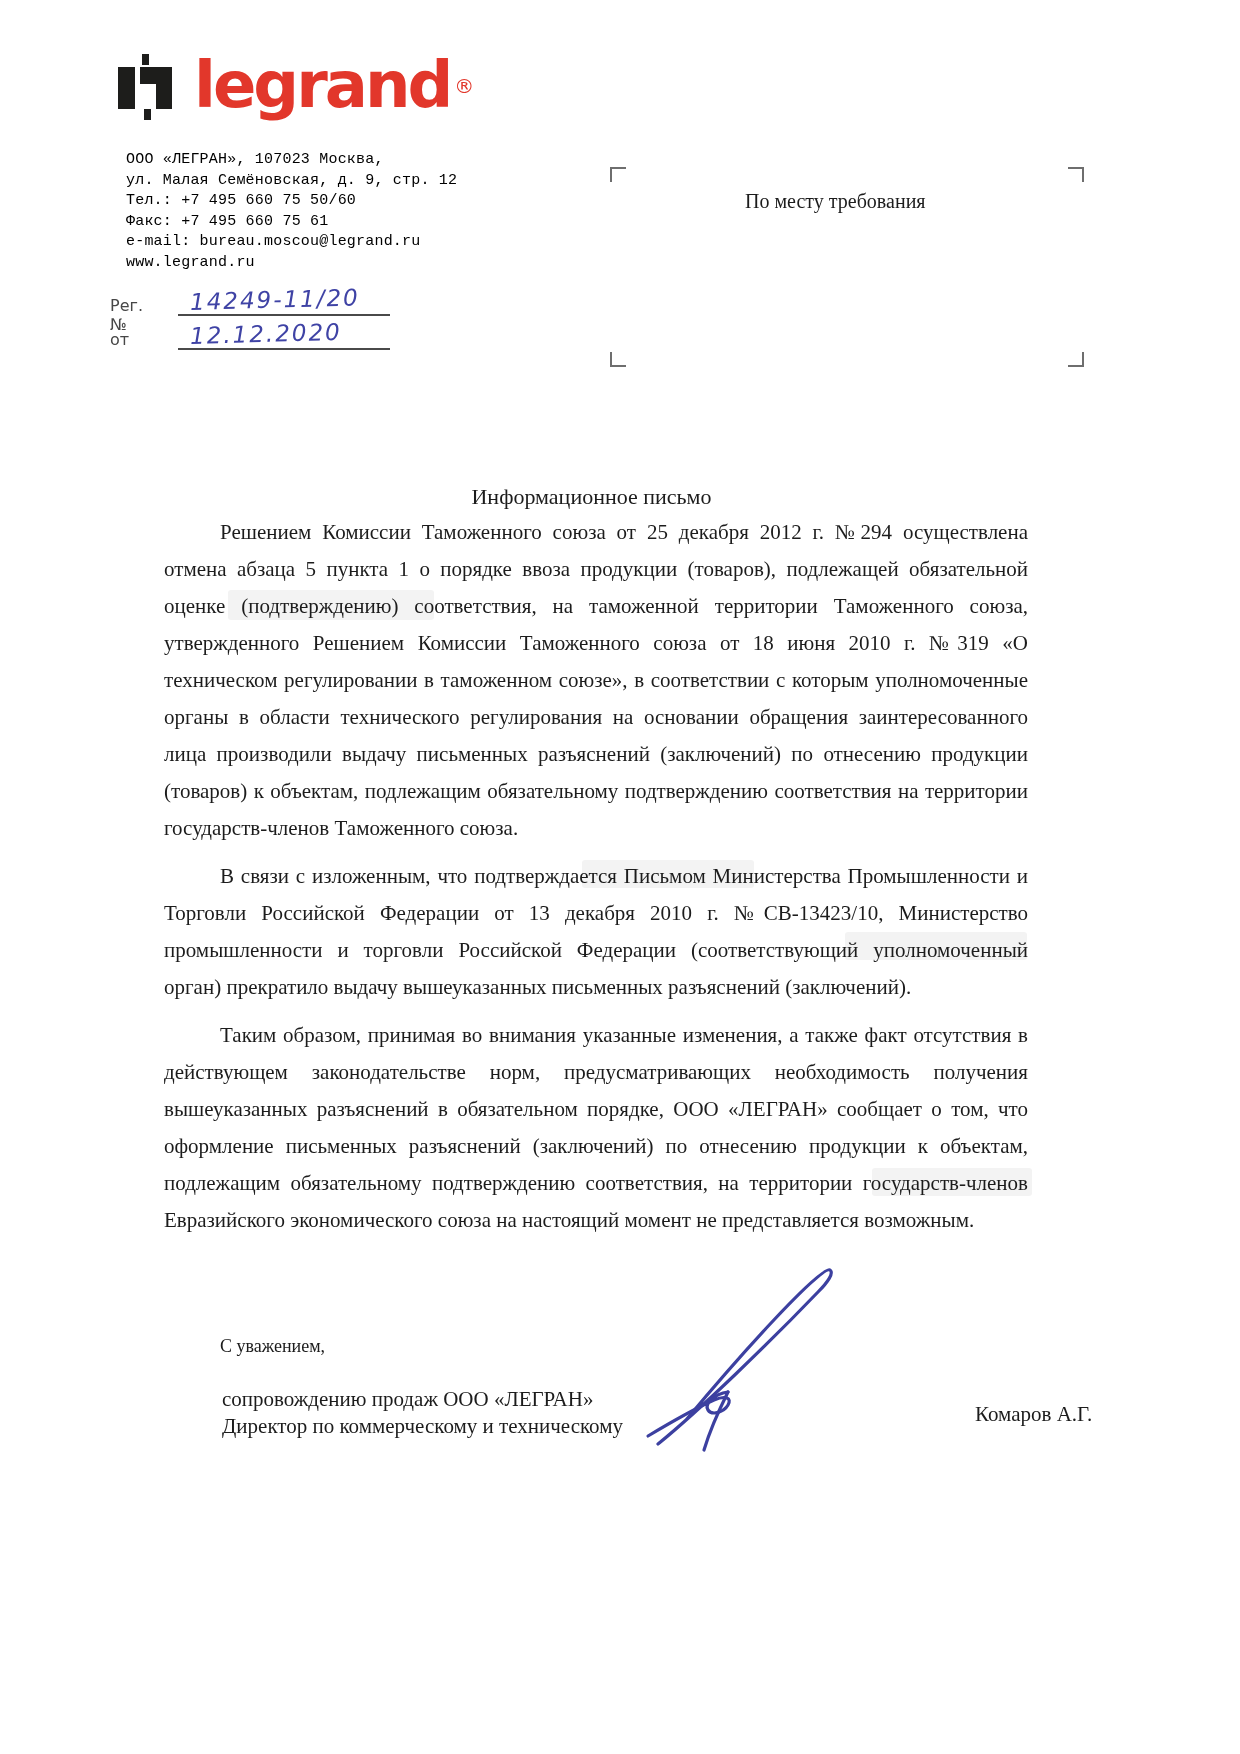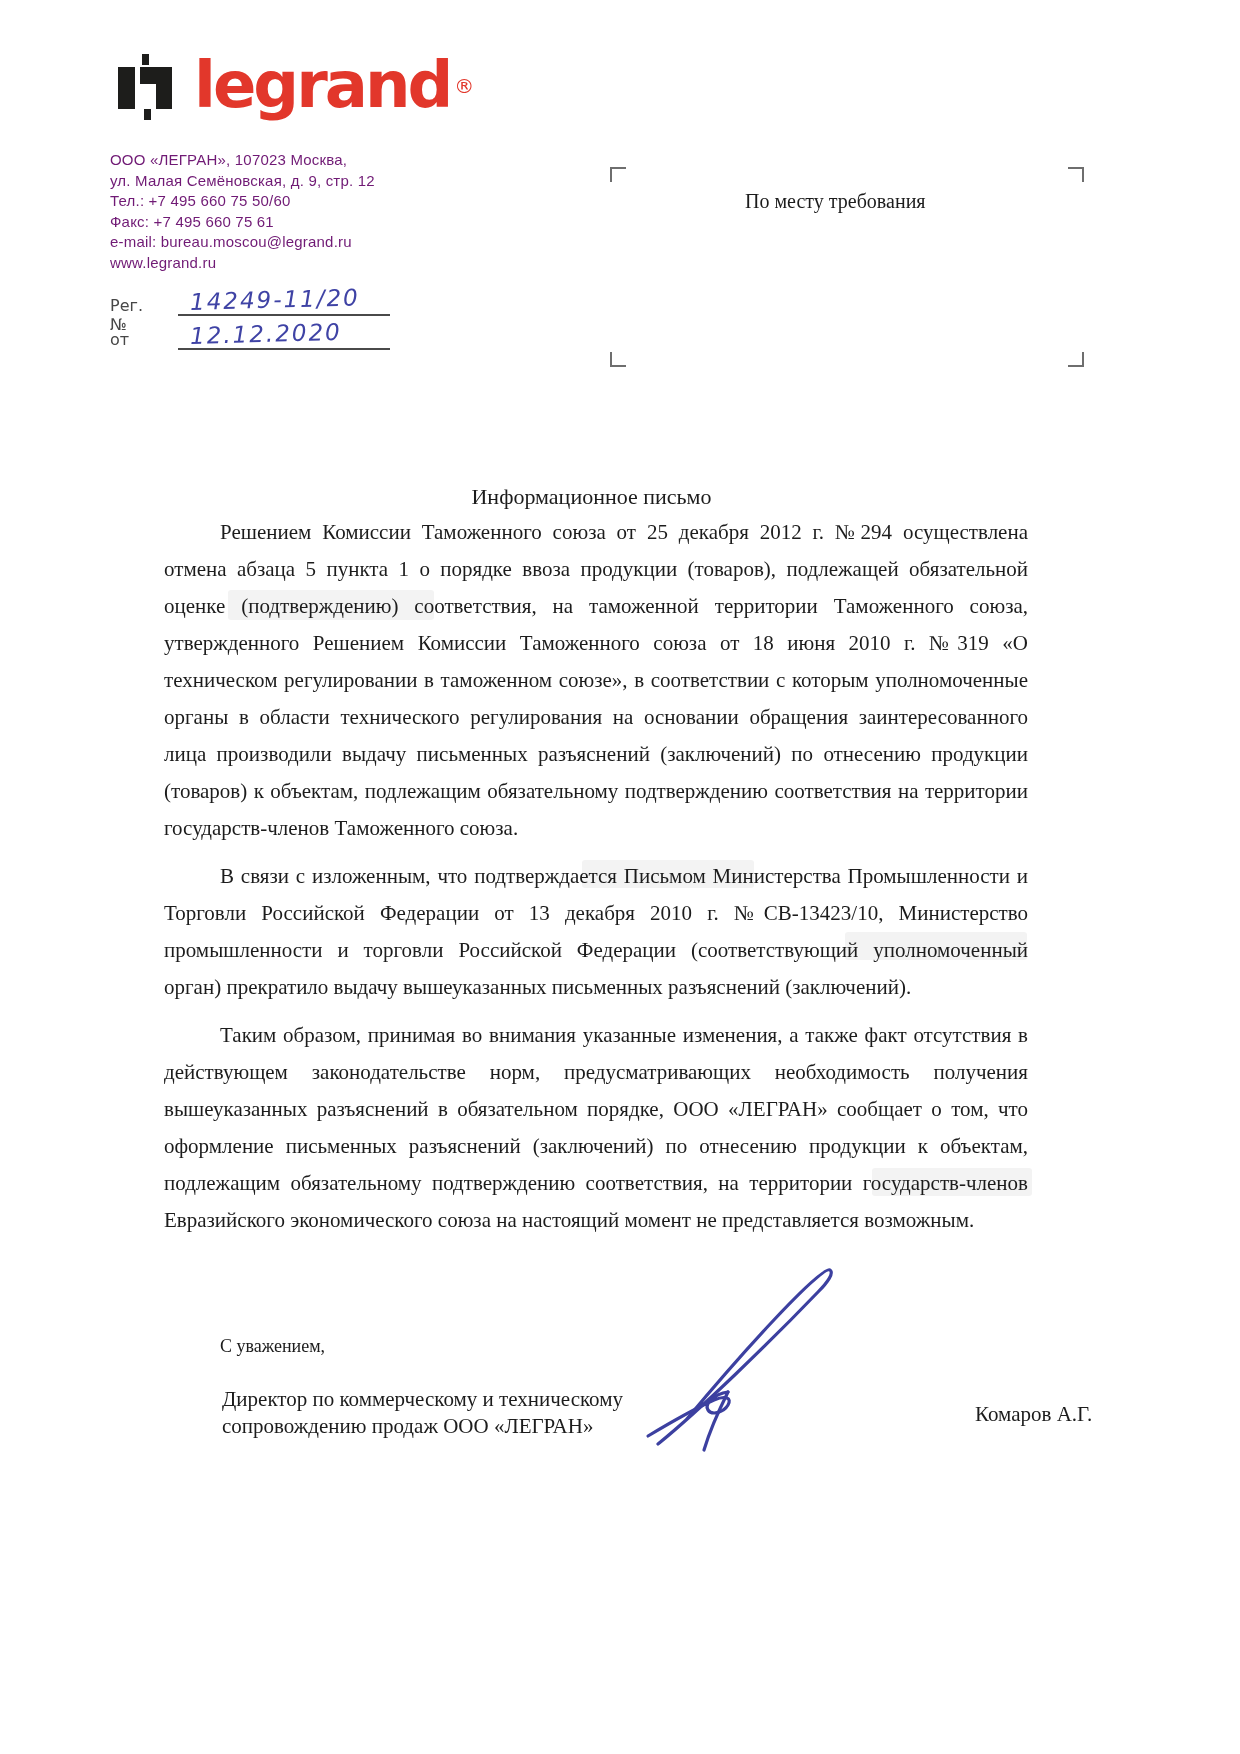--- a/index.html
+++ b/index.html
@@ -25,24 +25,24 @@
     margin-left:18px;
   }
   .logo-reg{
     font-family:"DejaVu Sans", sans-serif;
     font-size:20px;
     color:#e2372b;
     margin-left:4px;
     margin-top:2px;
   }
   .contact{
-    position:absolute;left:110px;top:150px;
-    font-family:Liberation Sans, sans-serif;
+    position:absolute;left:126px;top:150px;
+    font-family:Liberation Mono, monospace;
     font-size:15px;line-height:20.5px;
-    color:#701a75;
+    color:#000000;
     letter-spacing:0.2px;
   }
   .regblock{
     position:absolute;left:110px;top:288px;
     font-family:"DejaVu Sans", sans-serif;
     font-size:16px;color:#474747;
   }
   .regrow{position:relative;height:34px;}
   .regrow .lbl{position:absolute;left:0;top:8px;}
   .wline{
@@ -146,22 +146,22 @@
   <div class="smudge" style="left:872px;top:1168px;width:160px;height:28px;"></div>
 
   <div class="body-text">
     <p>Решением Комиссии Таможенного союза от 25 декабря 2012 г. №294 осуществлена отмена абзаца 5 пункта 1 о порядке ввоза продукции (товаров), подлежащей обязательной оценке (подтверждению) соответствия, на таможенной территории Таможенного союза, утвержденного Решением Комиссии Таможенного союза от 18 июня 2010 г. №319 «О техническом регулировании в таможенном союзе», в соответствии с которым уполномоченные органы в области технического регулирования на основании обращения заинтересованного лица производили выдачу письменных разъяснений (заключений) по отнесению продукции (товаров) к объектам, подлежащим обязательному подтверждению соответствия на территории государств-членов Таможенного союза.</p>
     <p>В связи с изложенным, что подтверждается Письмом Министерства Промышленности и Торговли Российской Федерации от 13 декабря 2010 г. №СВ-13423/10, Министерство промышленности и торговли Российской Федерации (соответствующий уполномоченный орган) прекратило выдачу вышеуказанных письменных разъяснений (заключений).</p>
     <p>Таким образом, принимая во внимания указанные изменения, а также факт отсутствия в действующем законодательстве норм, предусматривающих необходимость получения вышеуказанных разъяснений в обязательном порядке, ООО «ЛЕГРАН» сообщает о том, что оформление письменных разъяснений (заключений) по отнесению продукции к объектам, подлежащим обязательному подтверждению соответствия, на территории государств-членов Евразийского экономического союза на настоящий момент не представляется возможным.</p>
   </div>
 
   <div class="salutation">С уважением,</div>
   <div class="position">
+    <div>сопровождению продаж ООО «ЛЕГРАН»</div>
     <div>Директор по коммерческому и техническому</div>
-    <div>сопровождению продаж ООО «ЛЕГРАН»</div>
   </div>
 
   <svg class="signature" viewBox="0 0 230 200">
     <g fill="none" stroke="#3c40a0" stroke-width="3.2" stroke-linecap="round" stroke-linejoin="round">
       <path d="M 18 186 C 60 152 130 84 178 34 C 188 24 194 15 190 12 C 186 9 162 32 132 64 C 102 96 66 138 46 162"></path>
       <path d="M 8 178 C 28 166 52 152 74 142 C 86 137 92 140 88 147 C 84 154 72 158 68 152 C 64 146 74 136 88 134"></path>
       <path d="M 88 134 C 80 150 70 172 64 192"></path>
     </g>
   </svg>
 

